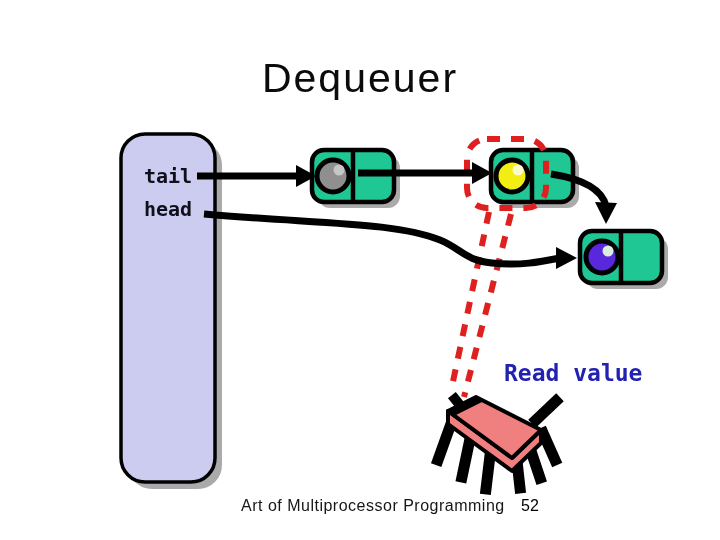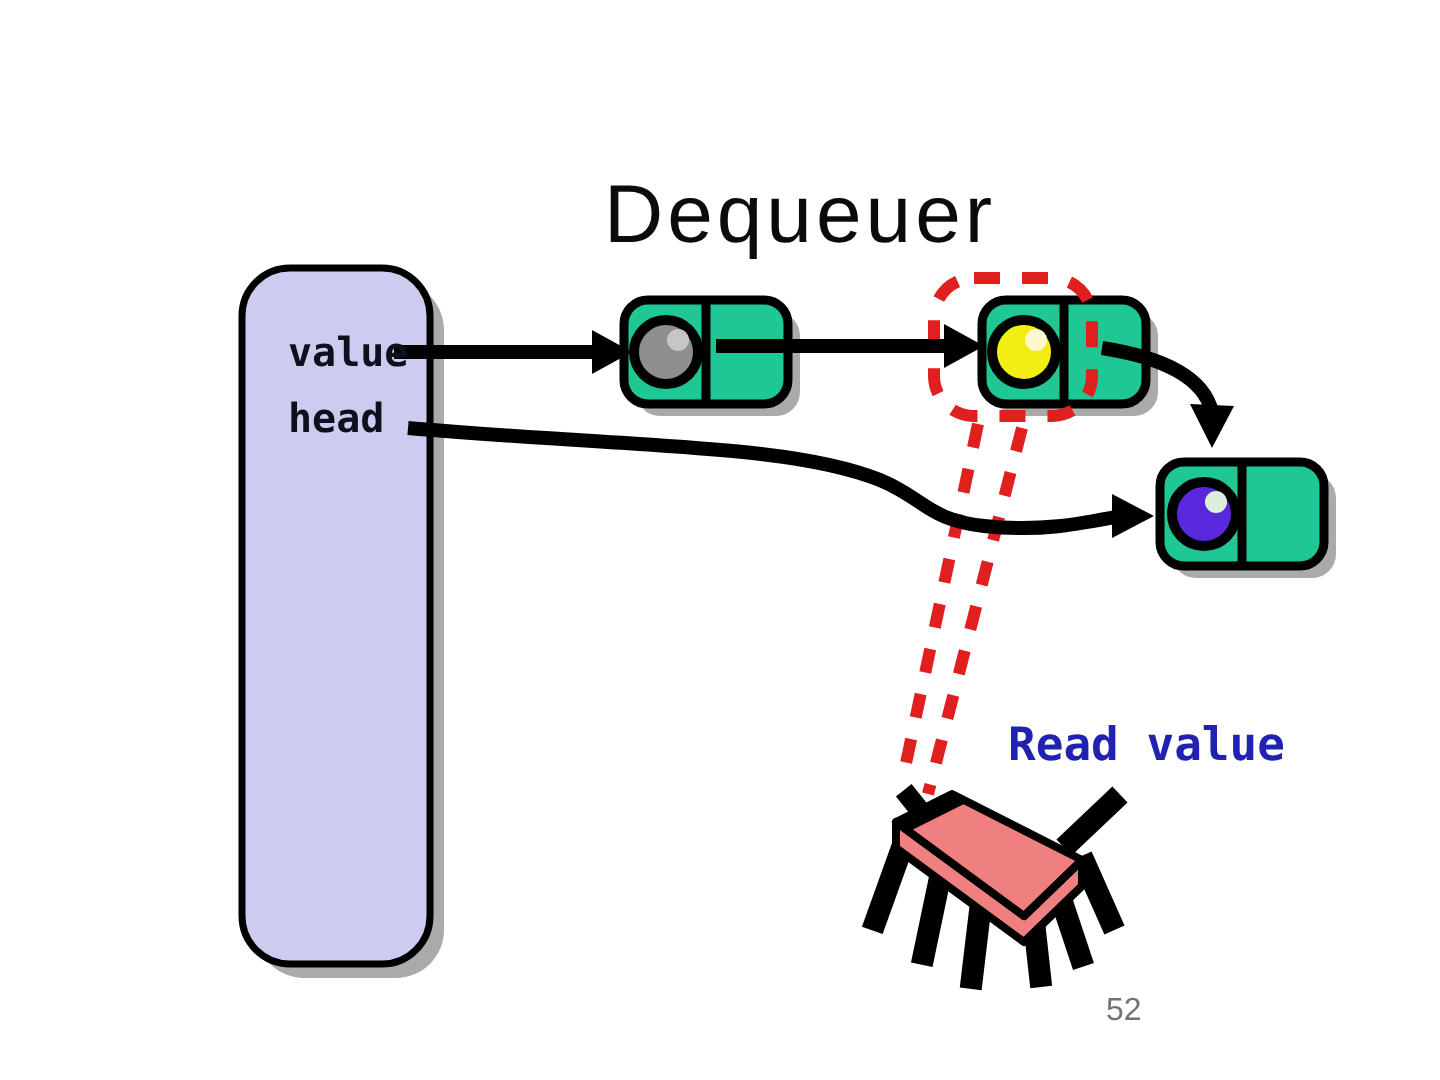--- a/index.html
+++ b/index.html
@@ -3,36 +3,36 @@
 <meta charset="utf-8">
 <style>
   html,body{margin:0;padding:0;background:#fff;}
   .slide{
     position:relative;width:720px;height:540px;background:var(--slide-bg,#fff);
     overflow:hidden;font-family:"Liberation Sans",sans-serif;
   }
   .diagram-svg{position:absolute;left:0;top:0;z-index:1;}
   .txt{position:absolute;z-index:2;white-space:pre;}
   .title{
-    left:50%;top:84px;transform:translateX(-50%);
-    font-size:41px;letter-spacing:2px;color:#0b0b0b;margin-left:40px;
+    left:50%;top:55px;transform:translateX(-50%);
+    font-size:41px;letter-spacing:2px;color:#0b0b0b;
   }
   .ptr-label{
     font-family:"DejaVu Sans Mono","Liberation Mono",monospace;
     font-weight:bold;font-size:20px;color:#10101c;
   }
   .lbl-head{left:144px;top:164px;}
   .lbl-tail{left:144px;top:197px;}
   .annotation{
     left:504px;top:360px;
     font-family:"DejaVu Sans Mono","Liberation Mono",monospace;
     font-weight:bold;font-size:23px;color:var(--text-blue,#2222b2);
   }
   .footer-course{left:241px;top:497px;font-size:16px;color:#161616;letter-spacing:.5px;}
-  .footer-page{left:521px;top:497px;font-size:16px;color:#737373;margin-left:32px;}
+  .footer-page{left:521px;top:497px;font-size:16px;color:#000000;}
 </style>
 </head>
 <body>
 
 <div class="slide">
 
   <svg class="diagram-svg" width="720" height="540" viewBox="0 0 720 540">
 
     <rect x="128" y="141" width="94" height="348" rx="24" style="fill:var(--shadow)"></rect>
     <rect x="318" y="156" width="82" height="52" rx="12" style="fill:var(--shadow)"></rect>
@@ -97,17 +97,18 @@
       <line x1="536" y1="420" x2="556" y2="401" style="stroke:var(--ink);stroke-width:11"></line>
       <line x1="463" y1="409" x2="455" y2="399" style="stroke:var(--ink);stroke-width:10"></line>
 
       <polygon points="448,424 512,471 541,443 541,430 512,458 448,411" style="fill:var(--chip-pink);stroke:var(--ink);stroke-width:4;stroke-linejoin:round"></polygon>
       <polygon points="448,411 476,397 541,430 512,458" style="fill:var(--chip-pink);stroke:var(--ink);stroke-width:4;stroke-linejoin:round"></polygon>
       <polygon points="448,411 476,397 484,401 456,415" style="fill:var(--ink)"></polygon>
     </g>
   </svg>
 
   <div class="txt title">Dequeuer</div>
-  <div class="txt ptr-label lbl-head">value</div>
+  <div class="txt ptr-label lbl-head">tail</div>
   <div class="txt ptr-label lbl-tail">head</div>
   <div class="txt annotation">Read value</div>
+  <div class="txt footer-course">Art of Multiprocessor Programming</div>
   <div class="txt footer-page">52</div>
 </div>
 
 </body></html>

